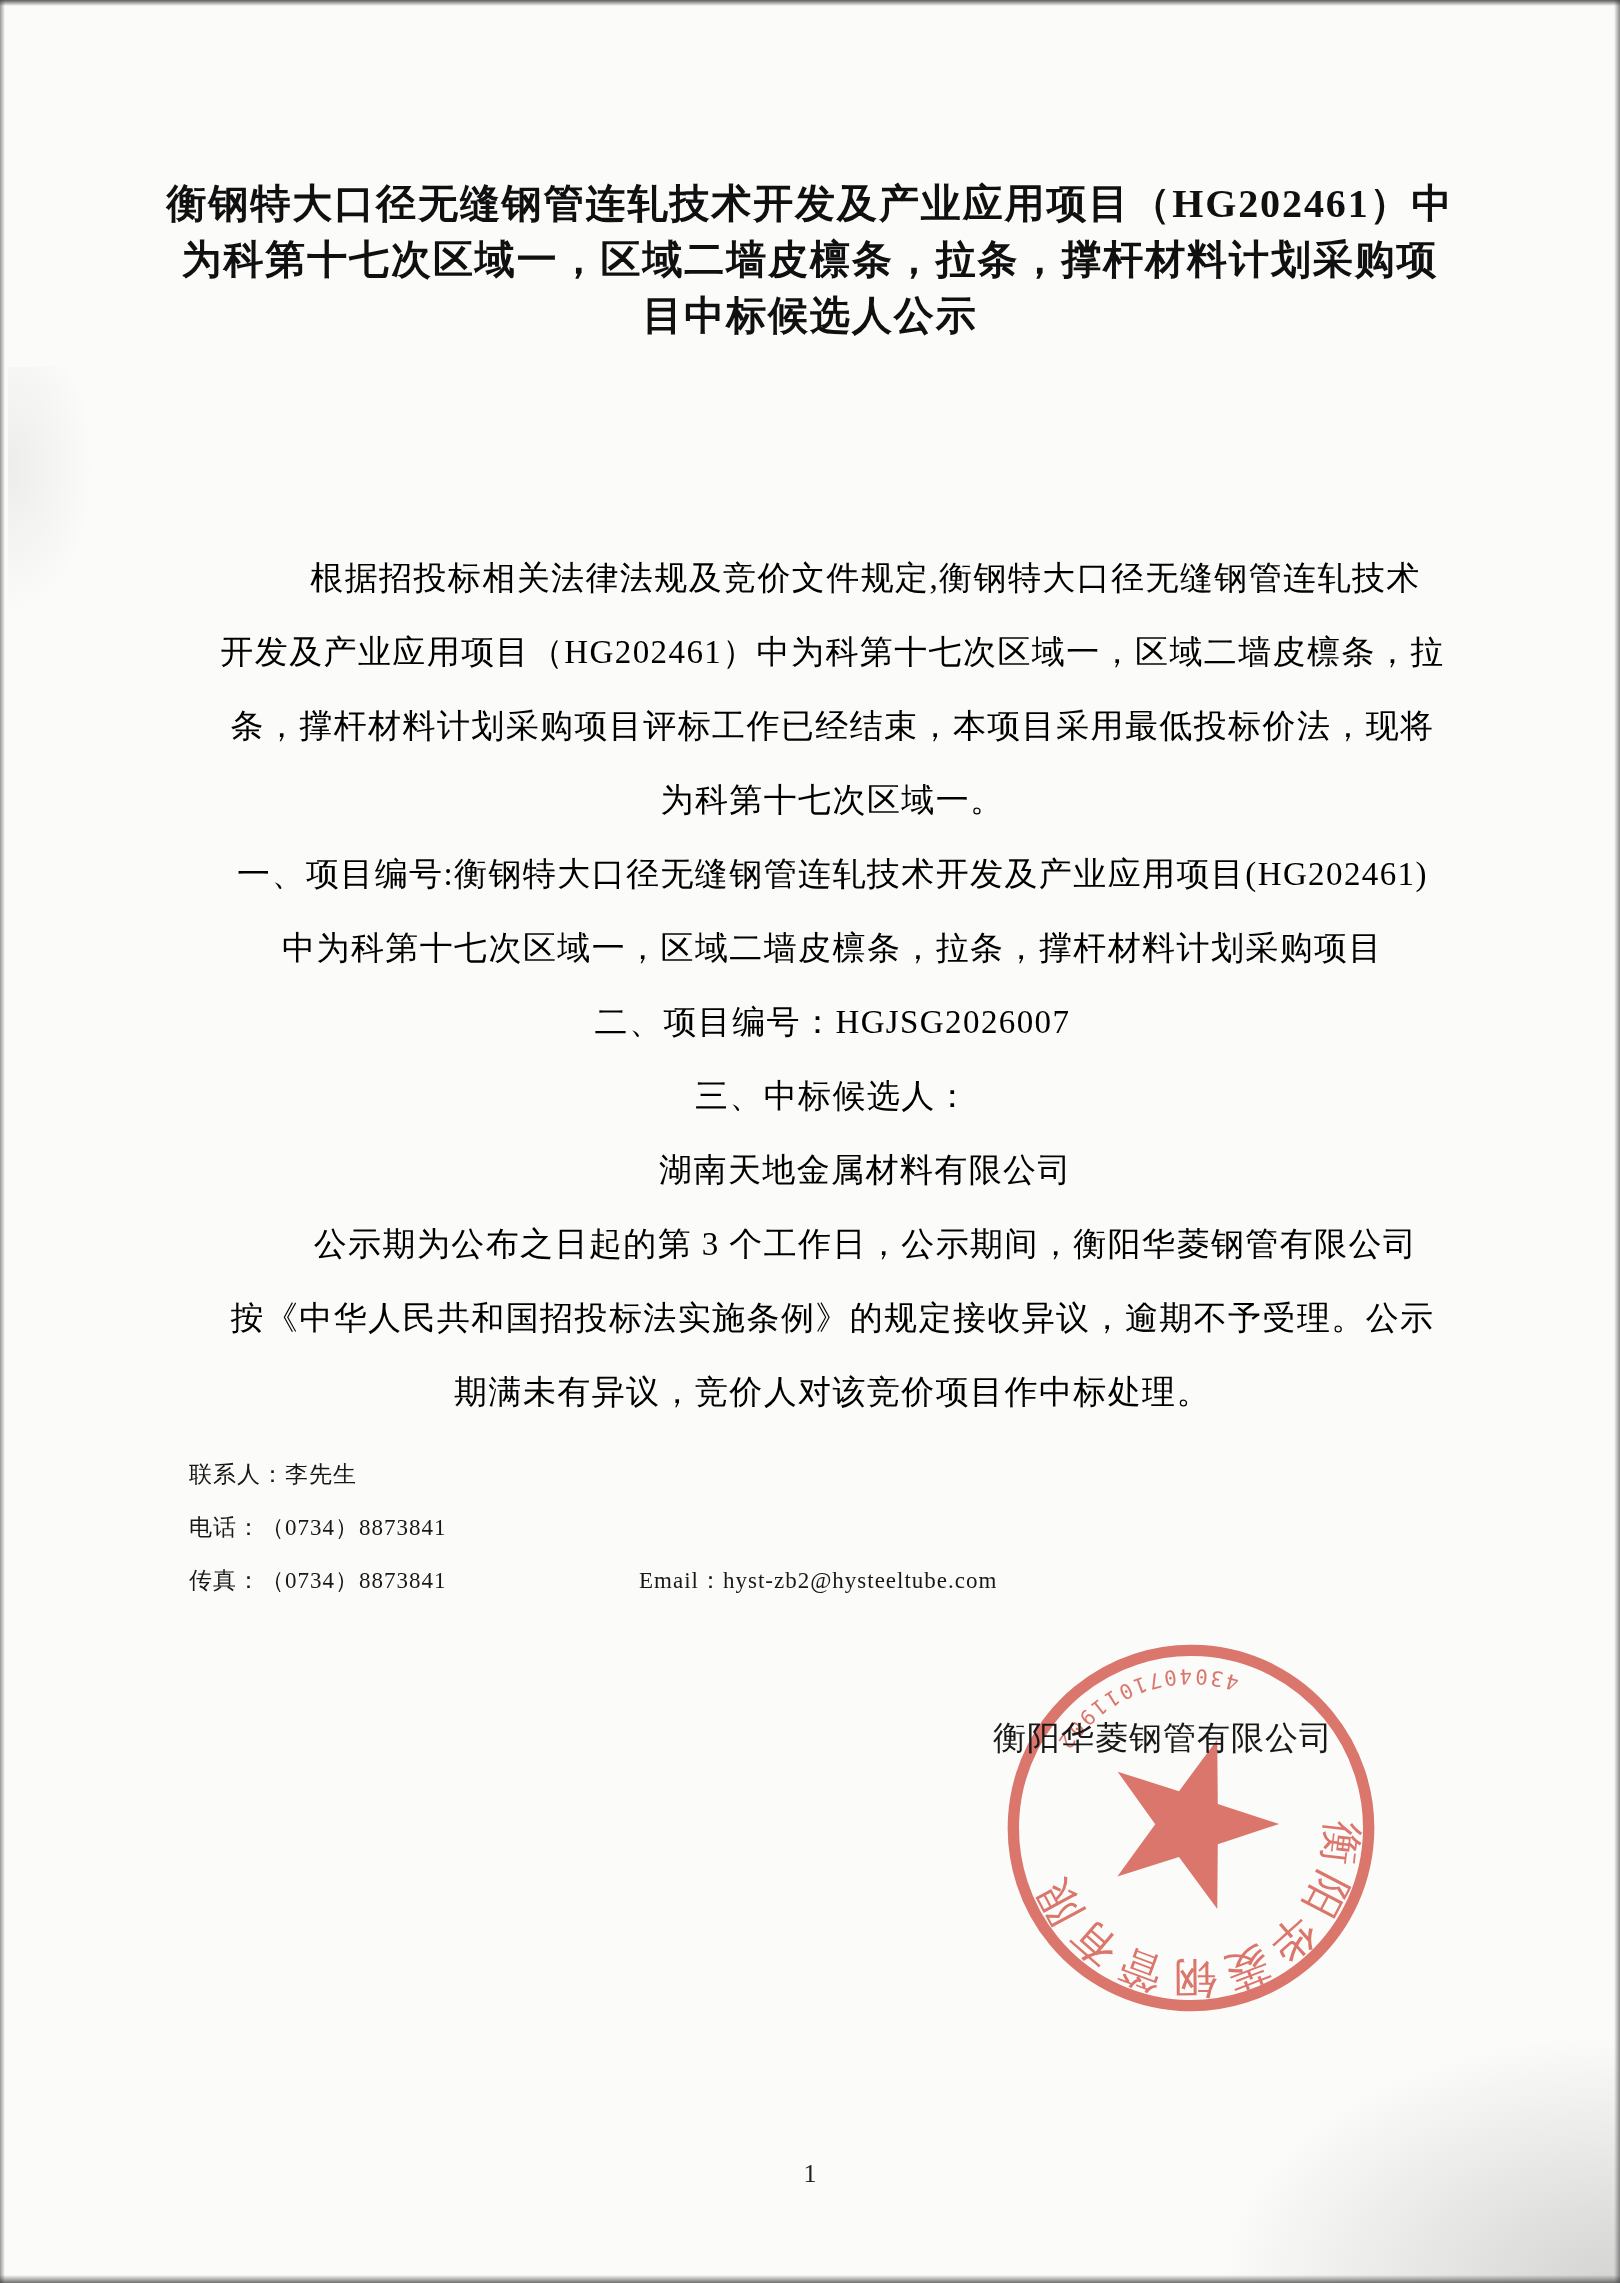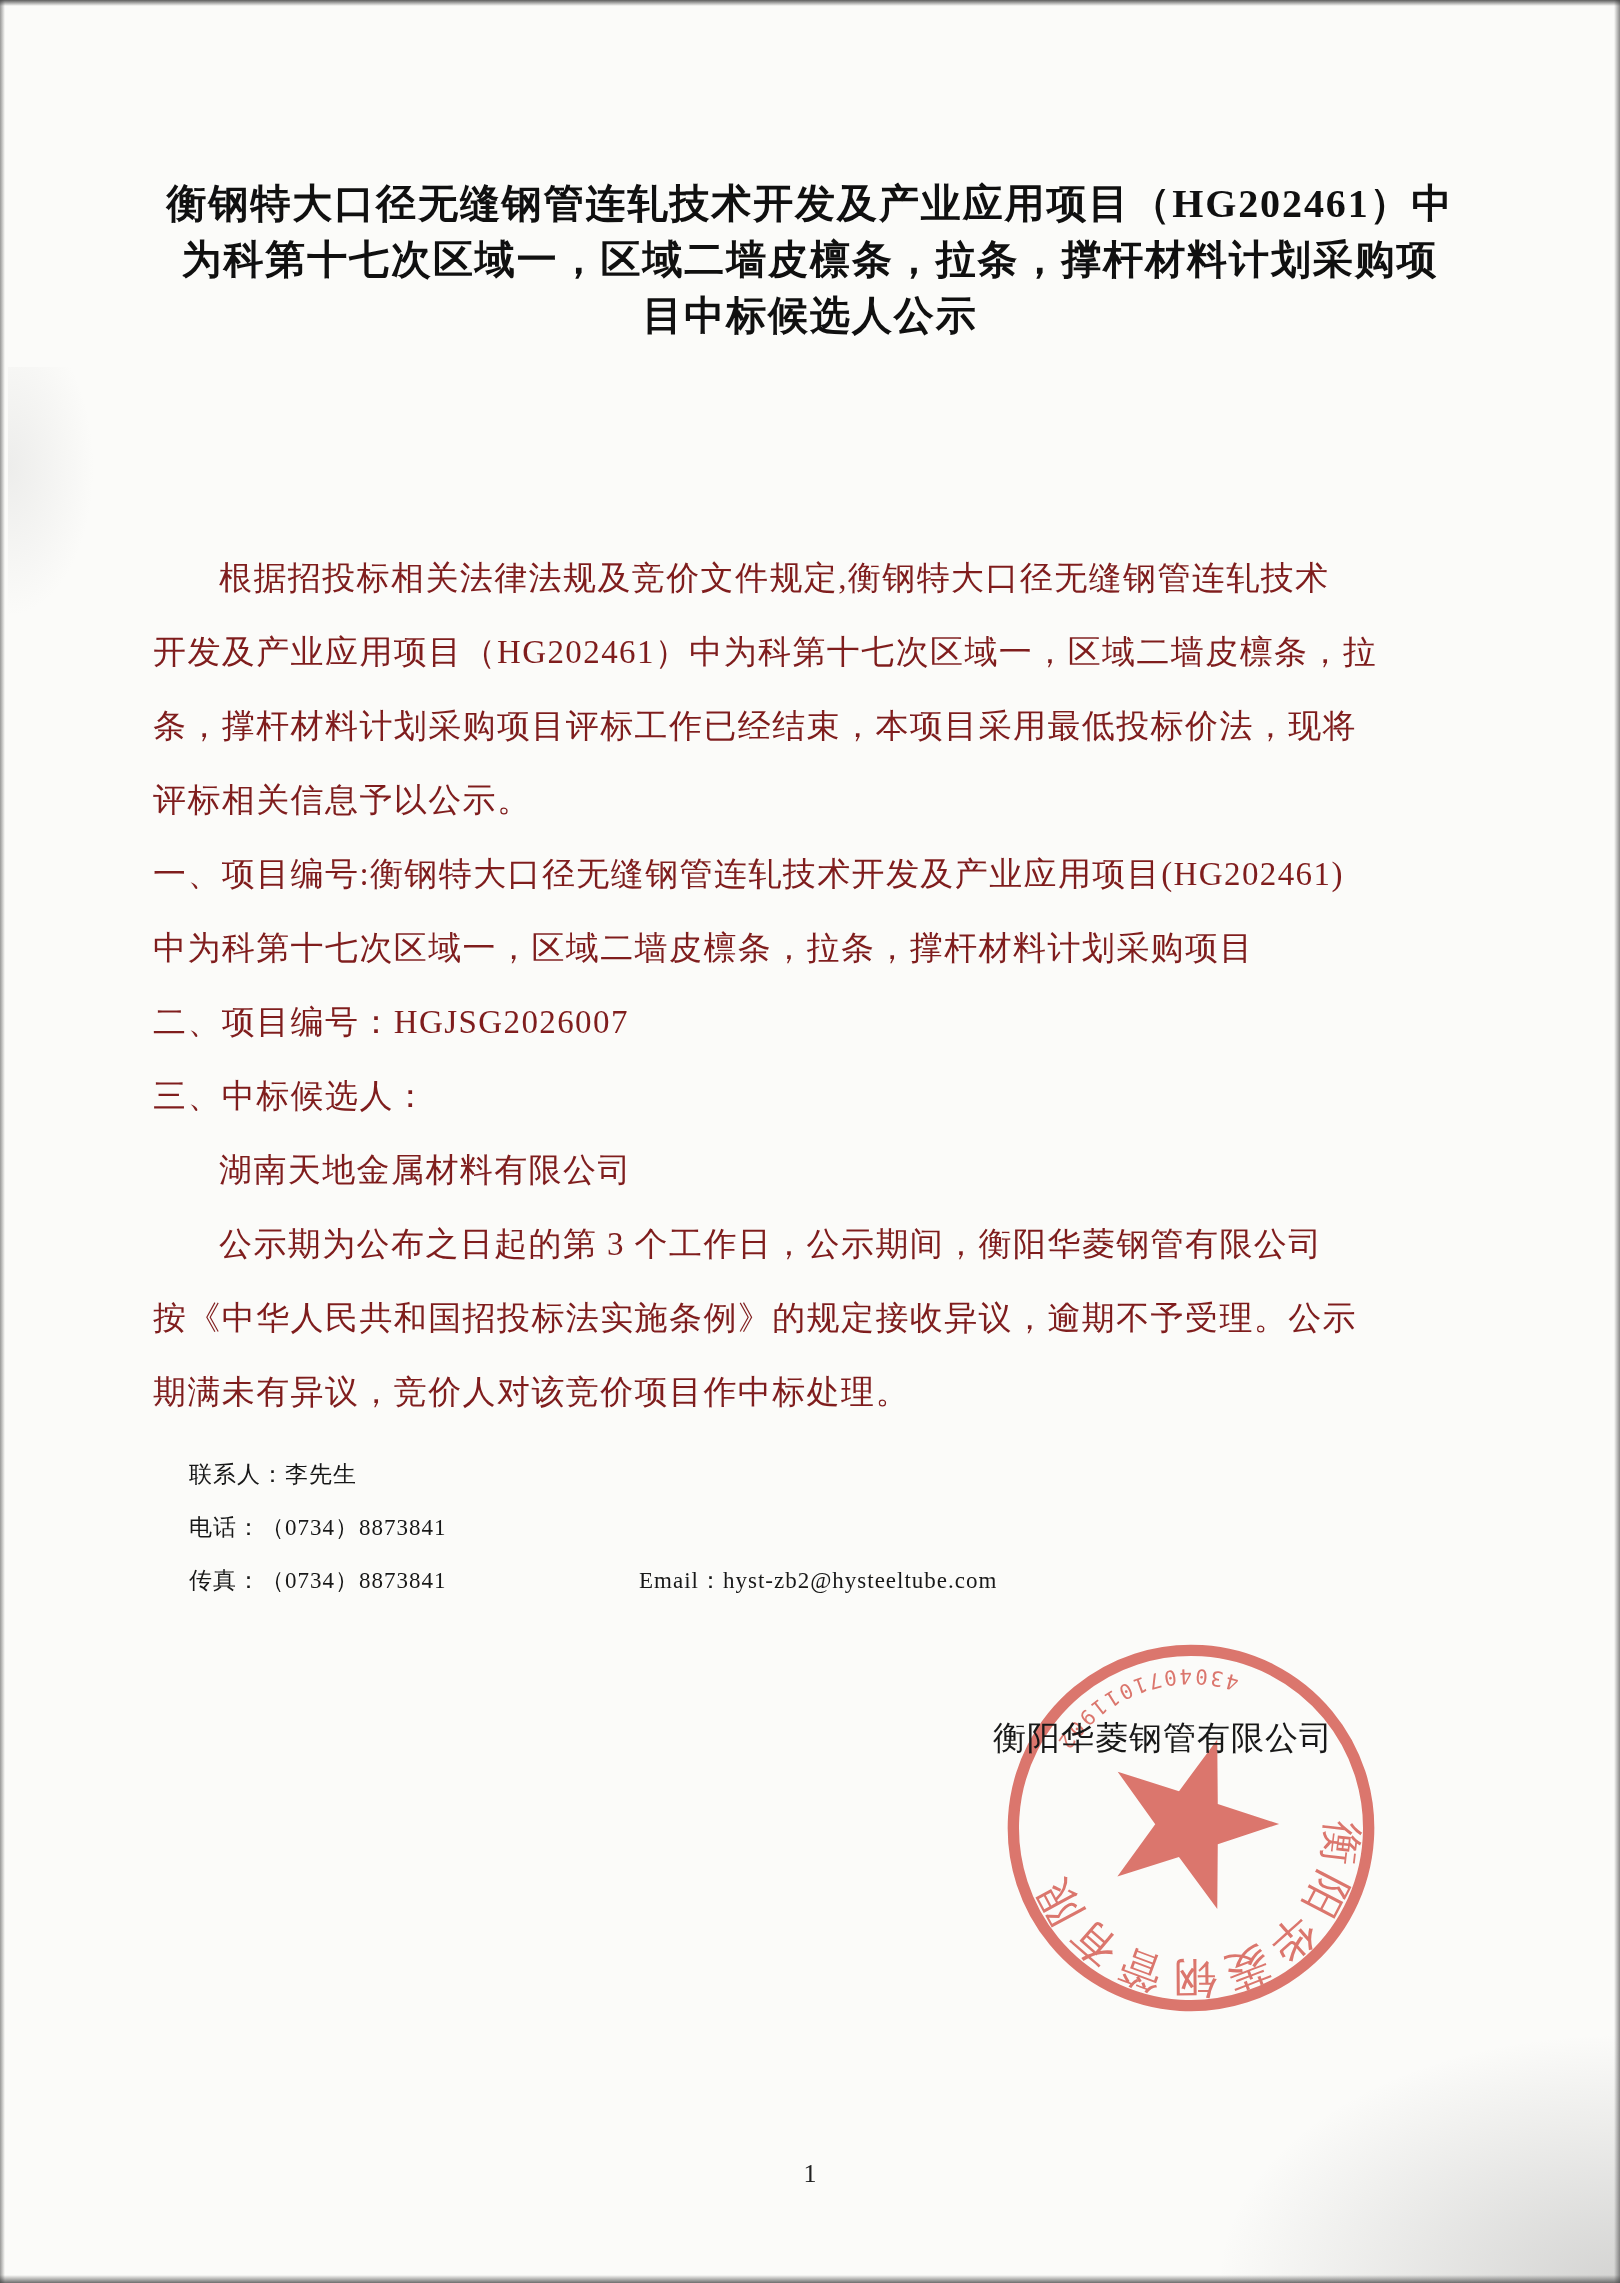--- a/index.html
+++ b/index.html
@@ -29,21 +29,22 @@
   .title{
     position:absolute;top:176px;left:106px;right:106px;
     text-align:center;
     font-family:Liberation Serif, serif;
     font-weight:bold;font-size:40px;line-height:56px;
     letter-spacing:1.9px;color:#101010;
   }
   .body-text{
     position:absolute;top:541px;left:153px;width:1359px;
     font-size:33px;line-height:74px;letter-spacing:1.4px;
-    color:#7f1d1d;
+    color:#000000;
+    text-align:center;
   }
   .body-text .line{white-space:nowrap;}
   .ind2{text-indent:66px;}
 
   .contact{
     position:absolute;top:1448px;left:189px;width:1255px;
     font-size:23px;line-height:53px;letter-spacing:1px;
   }
   .contact .row{position:relative;white-space:nowrap;}
   .contact .email{position:absolute;left:450px;top:0;}
@@ -80,21 +81,21 @@
   <div class="title">
     <div>衡钢特大口径无缝钢管连轧技术开发及产业应用项目（HG202461）中</div>
     <div>为科第十七次区域一，区域二墙皮檩条，拉条，撑杆材料计划采购项</div>
     <div>目中标候选人公示</div>
   </div>
 
   <div class="body-text">
     <div class="line ind2">根据招投标相关法律法规及竞价文件规定,衡钢特大口径无缝钢管连轧技术</div>
     <div class="line">开发及产业应用项目（HG202461）中为科第十七次区域一，区域二墙皮檩条，拉</div>
     <div class="line">条，撑杆材料计划采购项目评标工作已经结束，本项目采用最低投标价法，现将</div>
-    <div class="line">评标相关信息予以公示。</div>
+    <div class="line">为科第十七次区域一。</div>
     <div class="line">一、项目编号:衡钢特大口径无缝钢管连轧技术开发及产业应用项目(HG202461)</div>
     <div class="line">中为科第十七次区域一，区域二墙皮檩条，拉条，撑杆材料计划采购项目</div>
     <div class="line">二、项目编号：HGJSG2026007</div>
     <div class="line">三、中标候选人：</div>
     <div class="line ind2">湖南天地金属材料有限公司</div>
     <div class="line ind2">公示期为公布之日起的第 3 个工作日，公示期间，衡阳华菱钢管有限公司</div>
     <div class="line">按《中华人民共和国招投标法实施条例》的规定接收异议，逾期不予受理。公示</div>
     <div class="line">期满未有异议，竞价人对该竞价项目作中标处理。</div>
   </div>
 

